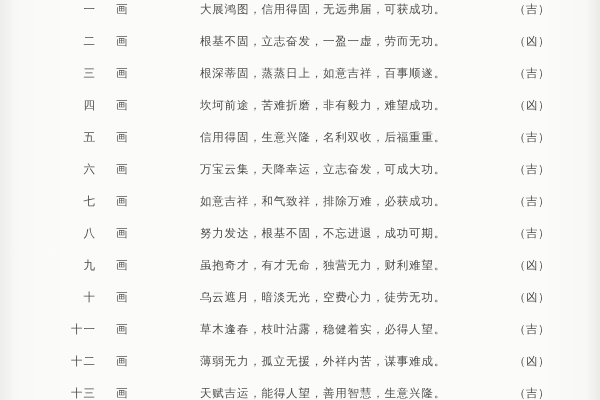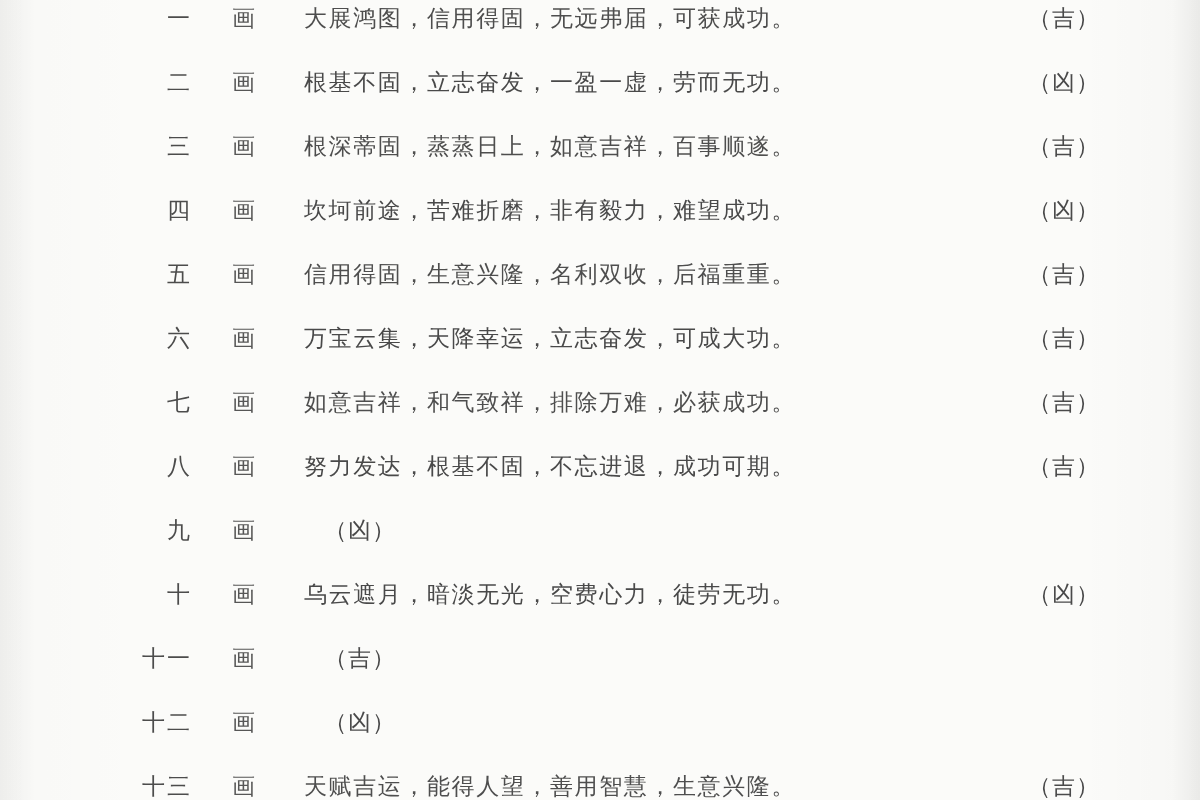--- a/index.html
+++ b/index.html
@@ -55,20 +55,21 @@
     letter-spacing: 0.5px;
     white-space: nowrap;
   }
   .c-text {
     flex: 1;
     font-size: 11.5px;
     color: #2b2b2b;
     letter-spacing: 0.8px;
     white-space: nowrap;
     padding-left: 4px;
+    margin-left: 48px;
   }
   .c-omen {
     width: 86px;
     text-align: left;
     font-size: 11.5px;
     color: #2b2b2b;
     letter-spacing: 0.5px;
     white-space: nowrap;
     padding-left: 14px;
   }
@@ -159,39 +160,42 @@
     <div class="row">
       <div class="c-index">八</div>
       <div class="c-mark">画</div>
       <div class="c-text">努力发达，根基不固，不忘进退，成功可期。</div>
       <div class="c-omen">（吉）</div>
     </div>
 
     <div class="row">
       <div class="c-index">九</div>
       <div class="c-mark">画</div>
+      <div class="c-text">虽抱奇才，有才无命，独营无力，财利难望。</div>
       <div class="c-omen">（凶）</div>
     </div>
 
     <div class="row">
       <div class="c-index">十</div>
       <div class="c-mark">画</div>
       <div class="c-text">乌云遮月，暗淡无光，空费心力，徒劳无功。</div>
       <div class="c-omen">（凶）</div>
     </div>
 
     <div class="row">
       <div class="c-index">十一</div>
       <div class="c-mark">画</div>
+      <div class="c-text">草木逢春，枝叶沾露，稳健着实，必得人望。</div>
       <div class="c-omen">（吉）</div>
     </div>
 
     <div class="row">
       <div class="c-index">十二</div>
       <div class="c-mark">画</div>
+      <div class="c-text">薄弱无力，孤立无援，外祥内苦，谋事难成。</div>
       <div class="c-omen">（凶）</div>
     </div>
 
     <div class="row clipped">
       <div class="c-index">十三</div>
       <div class="c-mark">画</div>
       <div class="c-text">天赋吉运，能得人望，善用智慧，生意兴隆。</div>
       <div class="c-omen">（吉）</div>
     </div>
 

